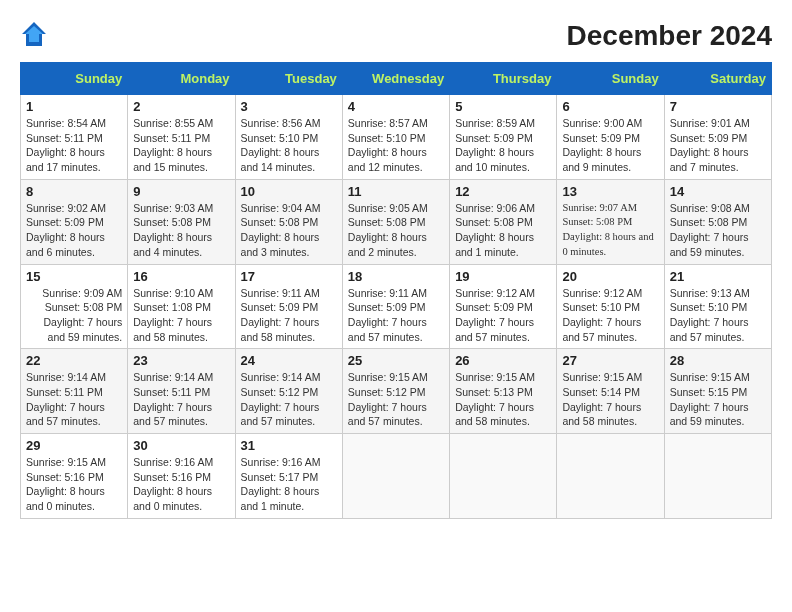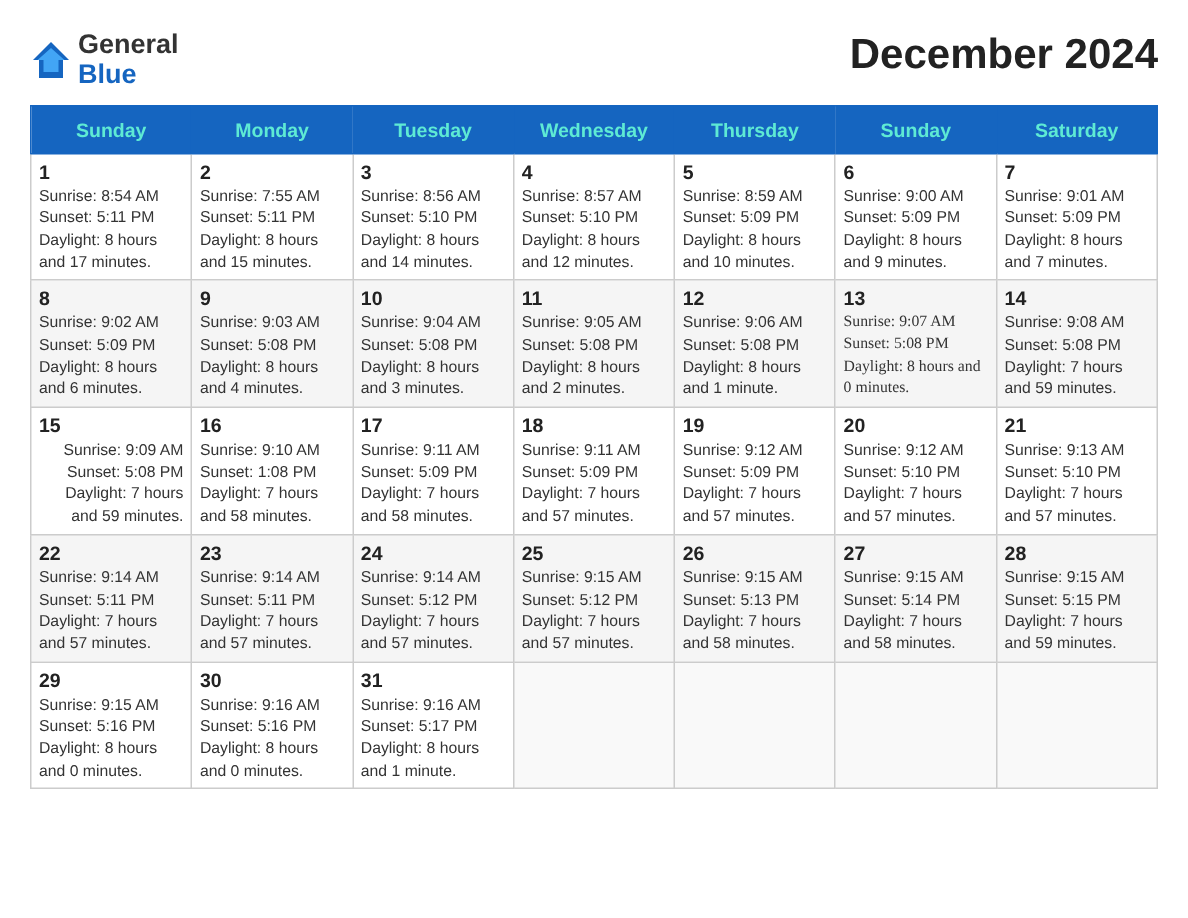--- a/index.html
+++ b/index.html
@@ -44,23 +44,23 @@
       font-size: 16px;
       color: #555;
     }
     .calendar {
       width: 100%;
       border-collapse: collapse;
       font-size: 11px;
     }
     .calendar thead tr th {
       background: #1565c0;
-      color: #5eead4;
+      color: #bef264;
       padding: 8px 5px;
-      text-align: center;
+      text-align: right;
       font-size: 13px;
       font-weight: bold;
       border: 1px solid #1565c0;
     }
     .calendar tbody tr td {
       border: 1px solid #ccc;
       vertical-align: top;
       padding: 4px 5px;
       width: 107px;
       min-height: 80px;
@@ -86,24 +86,20 @@
   </style>
 </head>
 <body>
 
 <div class="header-area">
   <div class="logo">
     <svg class="logo-icon" viewBox="0 0 28 28">
       <polygon points="14,2 26,14 22,14 22,26 6,26 6,14 2,14" fill="#1565c0"></polygon>
       <polygon points="14,6 23,14 19,14 19,22 9,22 9,14 5,14" fill="#42a5f5"></polygon>
     </svg>
-    <div class="logo-text">
-      <div class="logo-general">General</div>
-      <div class="logo-blue">Blue</div>
-    </div>
   </div>
   <div class="title-area">
     <div class="month-title">December 2024</div>
   </div>
 </div>
 
 <table class="calendar">
   <thead>
     <tr>
     <th>Sunday</th>
@@ -118,21 +114,21 @@
   <tbody id="calendar-body">
   <tr>
         <td>
           <div class="day-number">1</div>
           <div class="day-info" style="white-space: pre-line;">Sunrise: 8:54 AM
 Sunset: 5:11 PM
 Daylight: 8 hours and 17 minutes.</div>
         </td>
         <td>
           <div class="day-number">2</div>
-          <div class="day-info" style="white-space: pre-line;">Sunrise: 7:55 AM
+          <div class="day-info" style="white-space: pre-line;">Sunrise: 8:55 AM
 Sunset: 5:11 PM
 Daylight: 8 hours and 15 minutes.</div>
         </td>
         <td>
           <div class="day-number">3</div>
           <div class="day-info" style="white-space: pre-line;">Sunrise: 8:56 AM
 Sunset: 5:10 PM
 Daylight: 8 hours and 14 minutes.</div>
         </td>
         <td>

